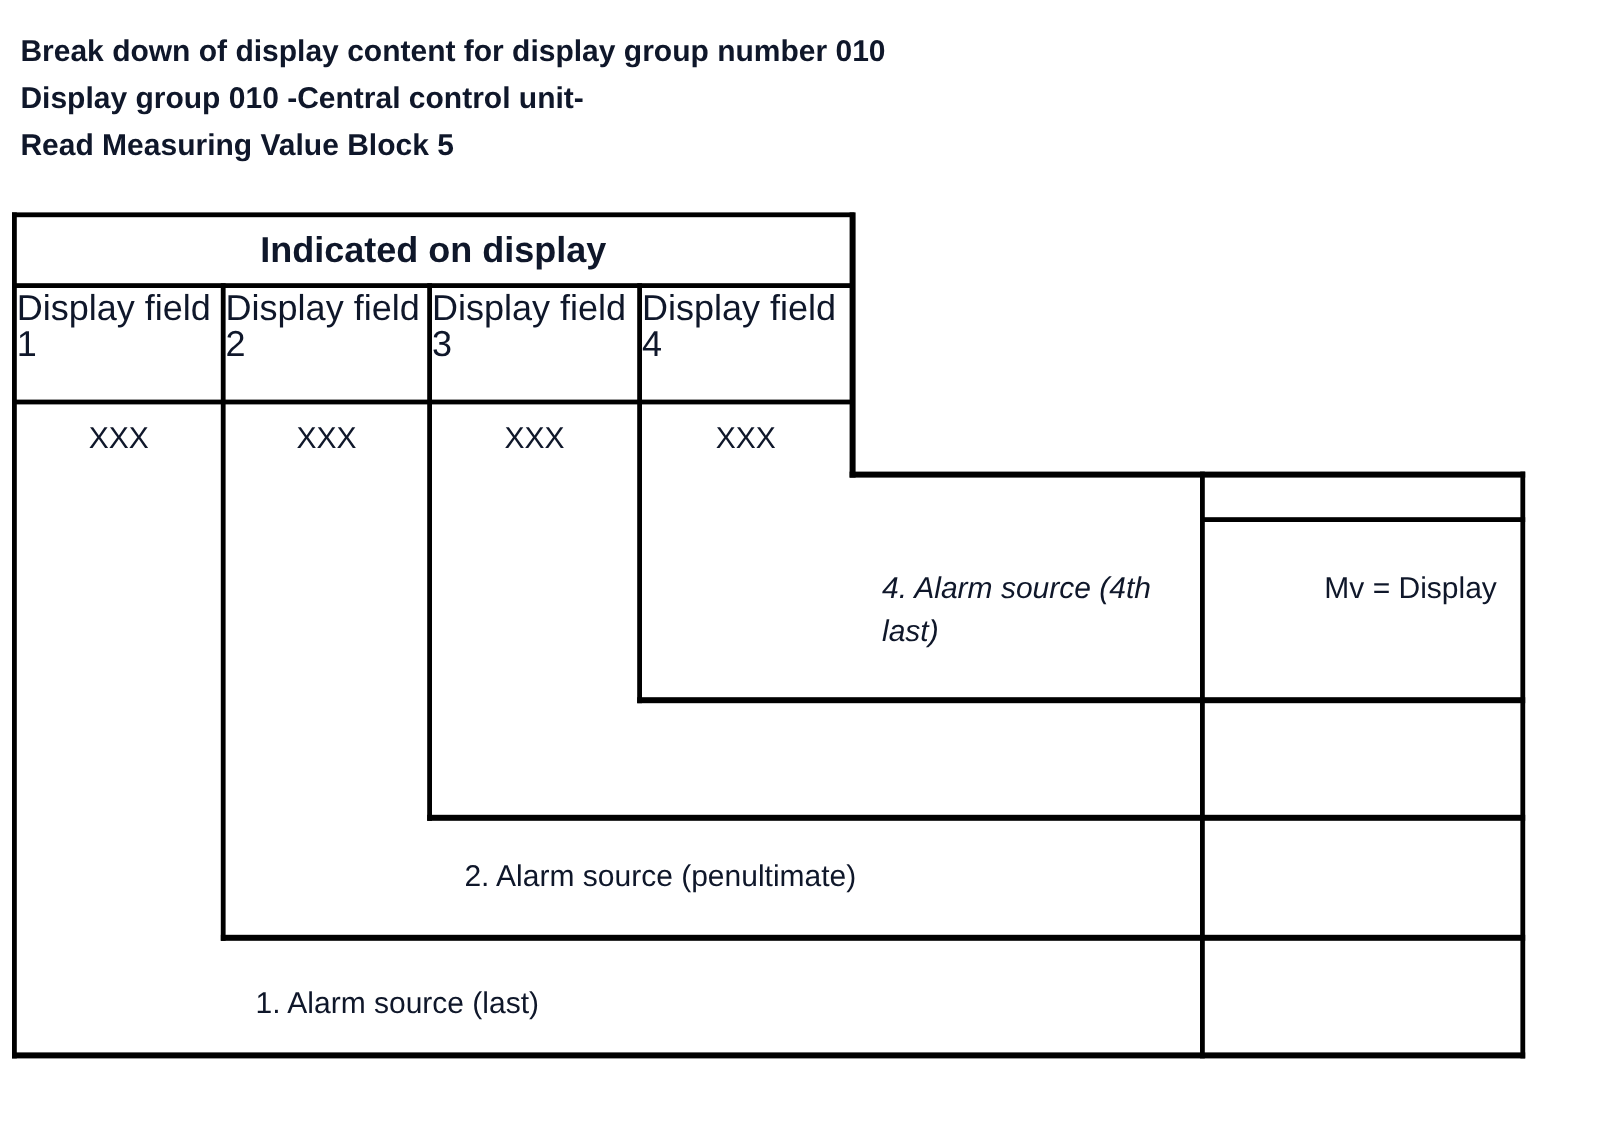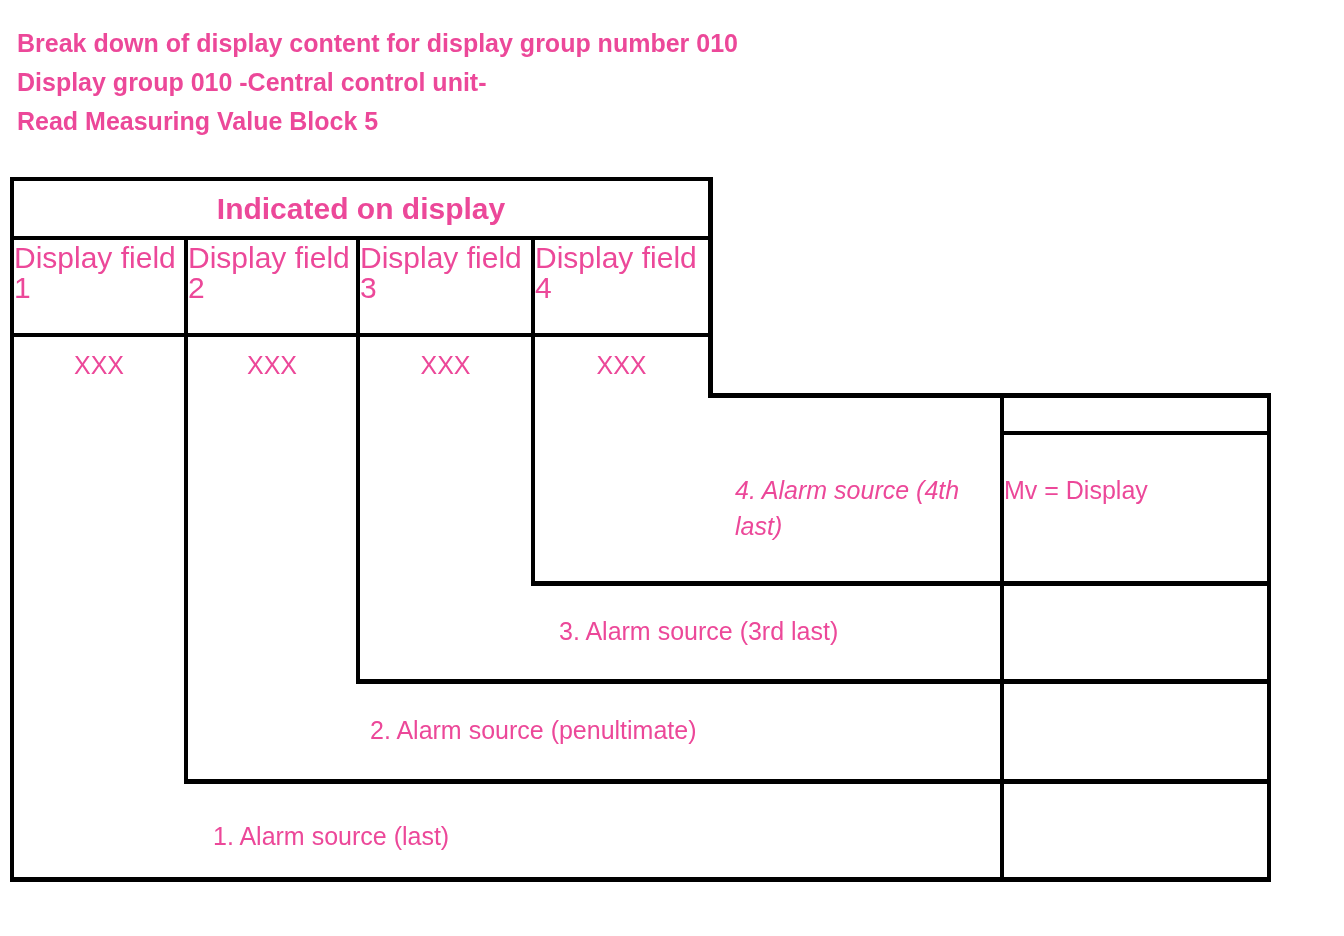--- a/index.html
+++ b/index.html
@@ -5,21 +5,21 @@
   html, body {
     margin: 0;
     padding: 0;
     background: #ffffff;
   }
   .page {
     position: relative;
     width: 1344px;
     height: 936px;
     background: #ffffff;
-    color: #ec4899;
+    color: #0f172a;
     font-family: "Liberation Sans", sans-serif;
     overflow: hidden;
   }
   .titles {
     position: absolute;
     left: 17px;
     top: 24px;
   }
   .title-line {
     font-size: 25px;
@@ -58,21 +58,22 @@
     text-align: center;
   }
   .spec-header {
     font-size: 24px;
     font-weight: bold;
   }
   .spec-cell {
     position: absolute;
     font-size: 25px;
     line-height: 36px;
-    text-align: left;
+    text-align: center;
+    padding-left: 40px;
   }
 </style>
 </head>
 <body>
 
 <div class="page">
 
   <div class="titles">
     <div class="title-line">Break down of display content for display group number 010</div>
     <div class="title-line">Display group 010 -Central control unit-</div>
@@ -116,22 +117,21 @@
     <span>4</span>
   </div>
 
   <div class="xxx-value" style="position:absolute; left:14px; top:351px; width:170px;">XXX</div>
   <div class="xxx-value" style="position:absolute; left:188px; top:351px; width:168px;">XXX</div>
   <div class="xxx-value" style="position:absolute; left:360px; top:351px; width:171px;">XXX</div>
   <div class="xxx-value" style="position:absolute; left:535px; top:351px; width:173px;">XXX</div>
 
 
   <div class="label" style="left:735px; top:472px; width:256px;font-style:italic;">4. Alarm source (4th last)</div>
-  <div class="label" style="left:559px; top:613px; width:430px;">3. Alarm source (3rd last)</div>
-  <div class="label" style="left:370px; top:712px; width:600px;">2. Alarm source (penultimate)</div>
+  <div class="label" style="left:387px; top:712px; width:600px;">2. Alarm source (penultimate)</div>
   <div class="label" style="left:213px; top:818px; width:600px;">1. Alarm source (last)</div>
 
   <div class="spec-cell" style="left:1004px; top:472px; width:263px;">Mv = Display</div>
   <div class="spec-cell" style="left:1004px; top:615px; width:263px;"></div>
   <div class="spec-cell" style="left:1004px; top:714px; width:263px;"></div>
   <div class="spec-cell" style="left:1004px; top:813px; width:263px;"></div>
 
 </div>
 
 </body></html>

